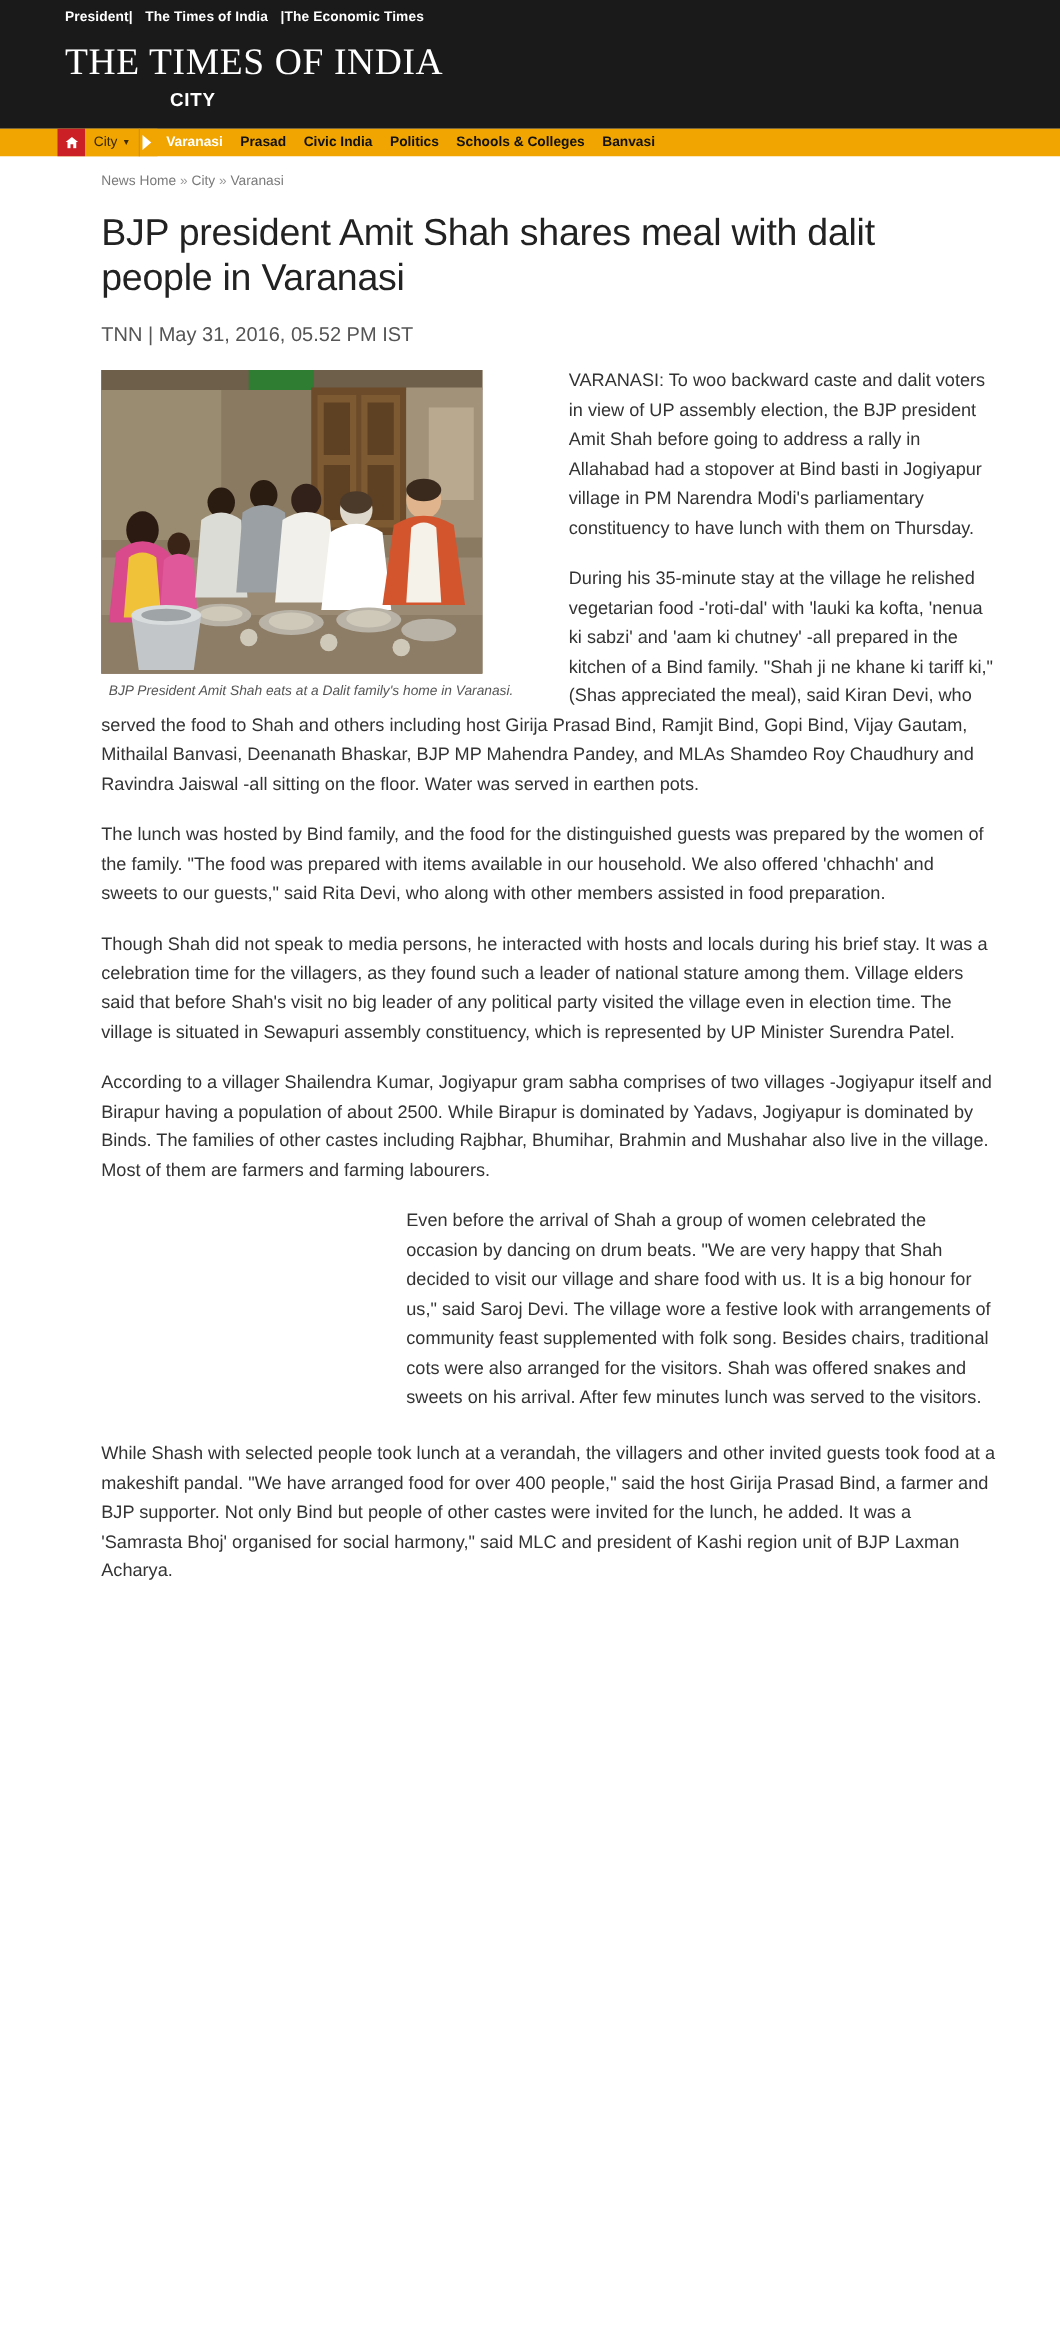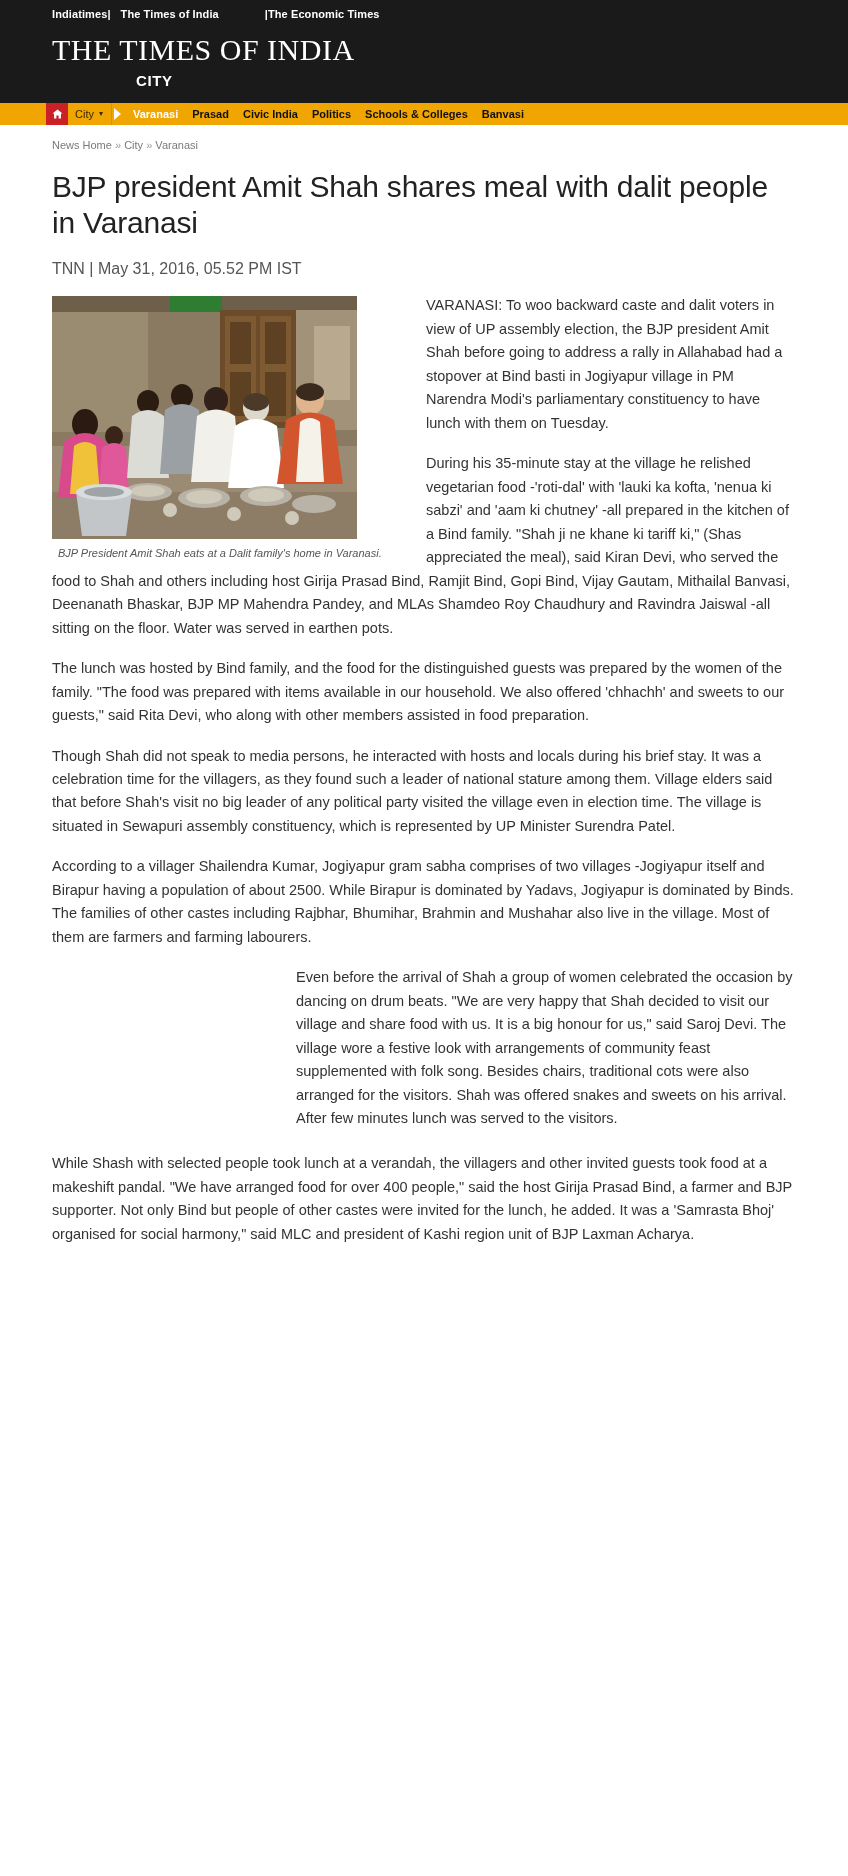--- a/index.html
+++ b/index.html
@@ -22,21 +22,21 @@
     padding: 6px 0 0 0;
   }
   .toplinks {
     font-size: 11px;
     font-weight: bold;
     color: #ffffff;
     padding: 2px 0 6px 52px;
     letter-spacing: 0.1px;
   }
   .toplinks span { margin-right: 10px; }
-  .toplinks span:last-child { margin-right: 0; margin-left: 36px; }
+  .toplinks span:last-child { margin-right: 0; }
 
   .masthead {
     padding: 8px 0 14px 52px;
   }
   .masthead .logo {
     font-family: "Liberation Serif", serif;
     font-size: 30px;
     letter-spacing: 0.5px;
     color: #ffffff;
     line-height: 1.05;
@@ -101,21 +101,21 @@
     padding: 0 7px;
     color: #111111;
     font-weight: bold;
     font-size: 11px;
     white-space: nowrap;
   }
   .nav-item.active { color: #ffffff; }
 
   
   .content {
-    padding: 0 52px 0 52px;
+    padding: 0 52px 0 81px;
   }
   .breadcrumb {
     font-size: 11px;
     color: #7a7a7a;
     padding: 14px 0 10px 0;
   }
   .breadcrumb a { color: #7a7a7a; text-decoration: none; }
   .breadcrumb .sep { color: #9a9a9a; }
 
   h1.headline {
@@ -168,21 +168,21 @@
     margin: 0 16px 0 0;
   }
 
   .clear { clear: both; }
 </style>
 </head>
 <body>
 
 <div class="topbar">
   <div class="toplinks">
-    <span>Indiatimes|</span><span>The Times of India</span><span>|The Economic Times</span>
+    <span>President|</span><span>The Times of India</span><span>|The Economic Times</span>
   </div>
   <div class="masthead">
     <div class="logo">THE TIMES OF INDIA</div>
     <div class="city">CITY</div>
   </div>
 </div>
 
 <div class="navbar">
   <div class="nav-home">
     <svg width="11" height="10" viewBox="0 0 11 10" aria-hidden="true">
@@ -292,21 +292,21 @@
           <ellipse cx="52" cy="196" rx="20" ry="5" fill="#9fa4a6"></ellipse>
 
           <circle cx="118" cy="214" r="7" fill="#cfc9ba"></circle>
           <circle cx="182" cy="218" r="7" fill="#cfc9ba"></circle>
           <circle cx="240" cy="222" r="7" fill="#cfc9ba"></circle>
         </svg>
       </div>
       <div class="cap">BJP President Amit Shah eats at a Dalit family's home in Varanasi.</div>
     </div>
 
-    <p>VARANASI: To woo backward caste and dalit voters in view of UP assembly election, the BJP president Amit Shah before going to address a rally in Allahabad had a stopover at Bind basti in Jogiyapur village in PM Narendra Modi's parliamentary constituency to have lunch with them on Tuesday.</p>
+    <p>VARANASI: To woo backward caste and dalit voters in view of UP assembly election, the BJP president Amit Shah before going to address a rally in Allahabad had a stopover at Bind basti in Jogiyapur village in PM Narendra Modi's parliamentary constituency to have lunch with them on Thursday.</p>
     <p>During his 35-minute stay at the village he relished vegetarian food -'roti-dal' with 'lauki ka kofta, 'nenua ki sabzi' and 'aam ki chutney' -all prepared in the kitchen of a Bind family. "Shah ji ne khane ki tariff ki," (Shas appreciated the meal), said Kiran Devi, who served the food to Shah and others including host Girija Prasad Bind, Ramjit Bind, Gopi Bind, Vijay Gautam, Mithailal Banvasi, Deenanath Bhaskar, BJP MP Mahendra Pandey, and MLAs Shamdeo Roy Chaudhury and Ravindra Jaiswal -all sitting on the floor. Water was served in earthen pots.</p>
     <div class="clear"></div>
     <p>The lunch was hosted by Bind family, and the food for the distinguished guests was prepared by the women of the family. "The food was prepared with items available in our household. We also offered 'chhachh' and sweets to our guests," said Rita Devi, who along with other members assisted in food preparation.</p>
     <p>Though Shah did not speak to media persons, he interacted with hosts and locals during his brief stay. It was a celebration time for the villagers, as they found such a leader of national stature among them. Village elders said that before Shah's visit no big leader of any political party visited the village even in election time. The village is situated in Sewapuri assembly constituency, which is represented by UP Minister Surendra Patel.</p>
     <p>According to a villager Shailendra Kumar, Jogiyapur gram sabha comprises of two villages -Jogiyapur itself and Birapur having a population of about 2500. While Birapur is dominated by Yadavs, Jogiyapur is dominated by Binds. The families of other castes including Rajbhar, Bhumihar, Brahmin and Mushahar also live in the village. Most of them are farmers and farming labourers.</p>
 
     <div class="gapblock"></div>
     <p>Even before the arrival of Shah a group of women celebrated the occasion by dancing on drum beats. "We are very happy that Shah decided to visit our village and share food with us. It is a big honour for us," said Saroj Devi. The village wore a festive look with arrangements of community feast supplemented with folk song. Besides chairs, traditional cots were also arranged for the visitors. Shah was offered snakes and sweets on his arrival. After few minutes lunch was served to the visitors.</p>
     <div class="clear"></div>
     <p>While Shash with selected people took lunch at a verandah, the villagers and other invited guests took food at a makeshift pandal. "We have arranged food for over 400 people," said the host Girija Prasad Bind, a farmer and BJP supporter. Not only Bind but people of other castes were invited for the lunch, he added. It was a 'Samrasta Bhoj' organised for social harmony," said MLC and president of Kashi region unit of BJP Laxman Acharya.</p>

